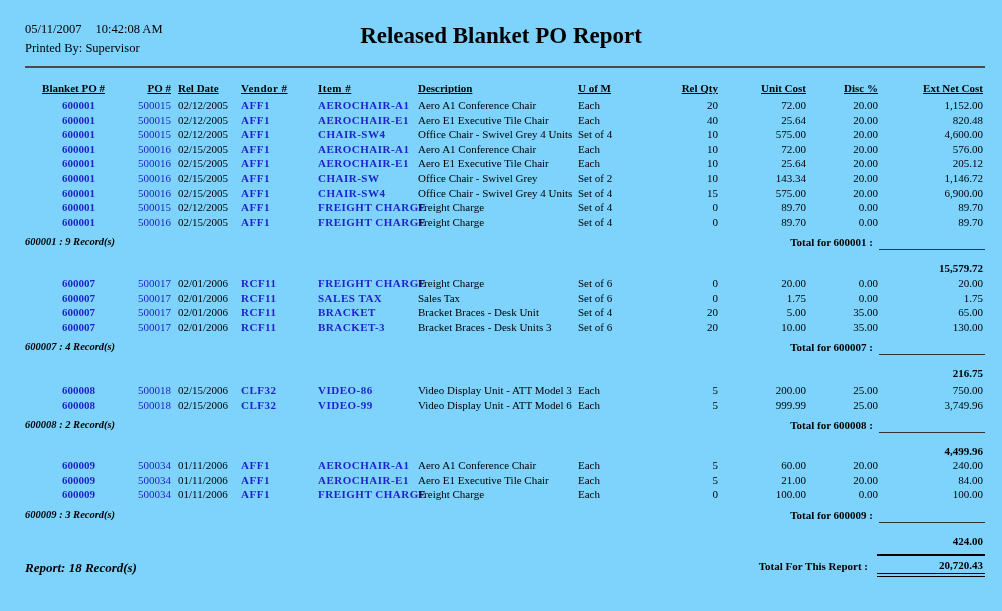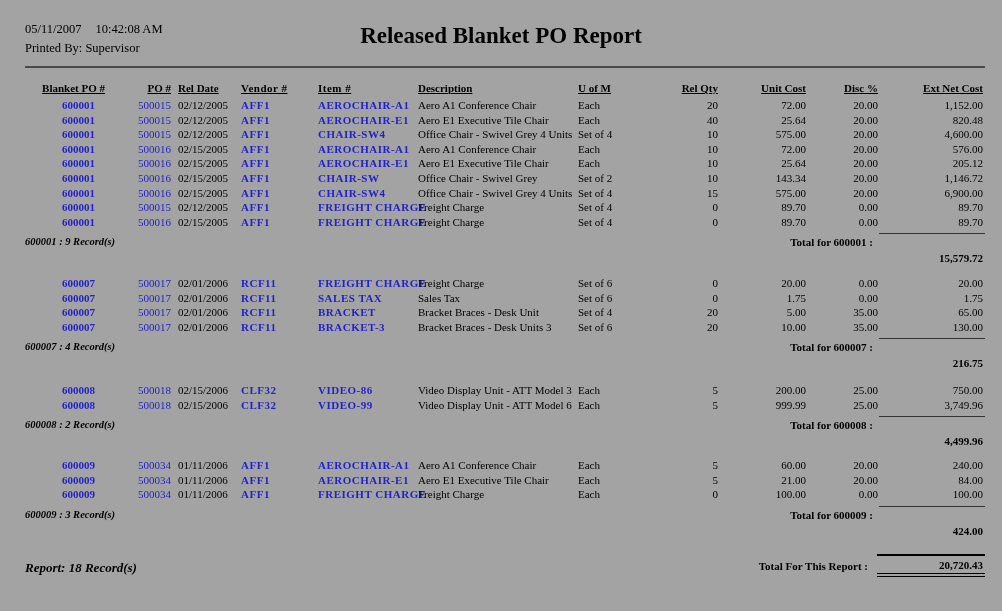--- a/index.html
+++ b/index.html
@@ -1,17 +1,17 @@
 <!DOCTYPE html>
 <html><head>
 <meta charset="utf-8">
 <style>
   html,body{margin:0;padding:0;background:#fff;}
   .page{
-    position:relative;width:1002px;height:611px;background:#a3a3a3;
+    position:relative;width:1002px;height:611px;background:#7dd3fc;
     font-family:"Liberation Serif","DejaVu Serif",serif;color:#000;overflow:hidden;
   }
   .header-left{position:absolute;left:25px;top:20px;font-size:12.5px;line-height:19px;white-space:nowrap;}
   .hl-time{margin-left:14px;}
   .header-center{position:absolute;left:0;top:18px;width:1002px;text-align:center;}
   .company{font-size:13.5px;font-weight:bold;}
   .rtitle{font-size:23px;font-weight:bold;margin-top:5px;}
   .top-rule{position:absolute;left:25px;top:66px;width:960px;height:0;border-top:2px solid #4a4a4a;}
 
   .grid{display:grid;grid-template-columns:80px 67px 66px 78px 100px 155px 105px 45px 87px 71px 106px;width:960px;}
@@ -32,22 +32,22 @@
   .c8{text-align:right;padding-right:2px;}
   .c9{text-align:right;padding-right:1px;}
   .c10{text-align:right;padding-right:2px;}
   .col-headers .c0{padding-right:0;}
   .link{color:#2222cc;}
   .b{font-weight:bold;}
 
   .gfooter{position:relative;height:20px;margin-top:4px;font-size:11px;}
   .gcount{position:absolute;left:0;top:3px;font-size:10.5px;font-style:italic;font-weight:bold;white-space:nowrap;}
   .gtlabel{position:absolute;right:112px;top:3px;font-weight:bold;white-space:nowrap;}
-  .gtvalue{position:absolute;right:0;top:0;width:104px;text-align:right;font-weight:bold;
-           border-top:1px solid #333;padding-top:18px;padding-right:2px;}
+  .gtvalue{position:absolute;right:0;top:16px;width:104px;text-align:right;font-weight:bold;
+           border-top:1px solid #333;padding-top:12px;padding-right:2px;}
 
   .report-footer{position:absolute;left:25px;top:554px;width:960px;height:26px;font-size:11px;}
   .rcount{position:absolute;left:0;top:6px;font-size:13px;font-style:italic;font-weight:bold;}
   .rtlabel{position:absolute;right:117px;top:6px;font-weight:bold;}
   .rtvalue{position:absolute;right:0;top:0;width:106px;text-align:right;font-weight:bold;
            border-top:2px solid #000;border-bottom:4px double #000;padding:3px 2px 2px 0;}
 </style>
 </head>
 <body>
 

